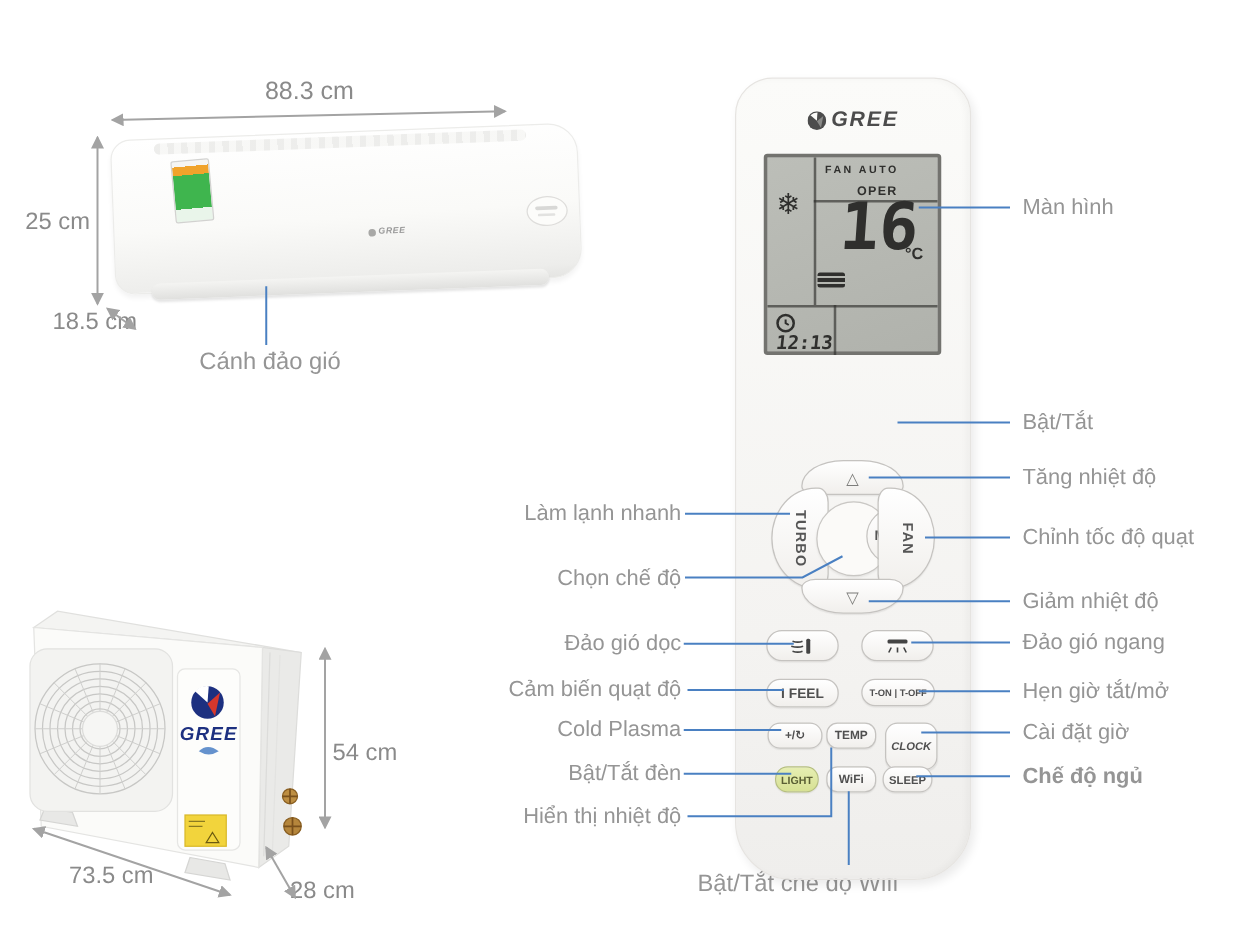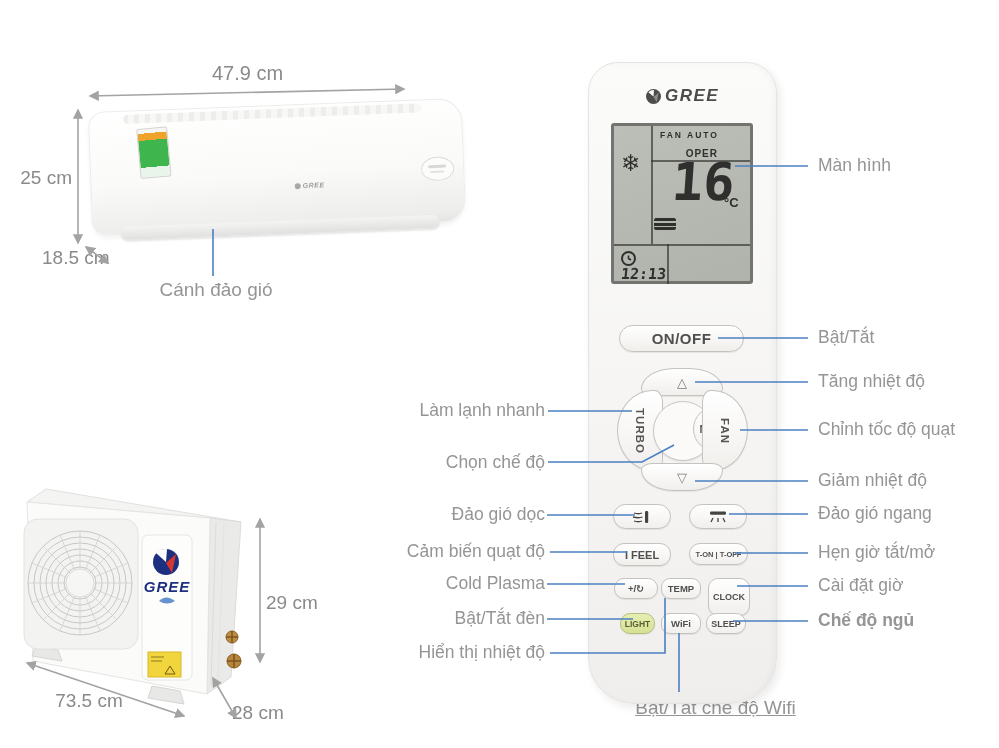--- a/index.html
+++ b/index.html
@@ -71,21 +71,21 @@
     background:#fbfaf8;border:1.7px solid #c9c7c4;box-shadow:0 1px 2px rgba(0,0,0,.08);}
   #modeI{position:absolute;left:4px;top:4px;width:46px;height:46px;border-radius:50%;box-sizing:border-box;
     border:1.5px solid #c5c3c0;background:linear-gradient(#fff,#f2f0ed);display:flex;align-items:center;justify-content:center;
     font-size:11px;font-weight:bold;color:#555;margin-left:35px;}
   .rbtn.sw1{left:24px;top:441px;width:58px;height:25px;border-radius:13px;}
   .rbtn.sw2{left:100px;top:441px;width:58px;height:25px;border-radius:13px;}
   .rbtn.ifeel{left:24px;top:480px;width:58px;height:23px;border-radius:11px;font-size:11px;font-weight:bold;}
   .rbtn.timer{left:100px;top:480px;width:59px;height:22px;border-radius:11px;font-size:7.5px;font-weight:bold;white-space:nowrap;}
   .rbtn.plasma{left:25px;top:515px;width:44px;height:21px;border-radius:10px;font-size:9.5px;font-weight:bold;}
   .rbtn.tempb{left:72px;top:515px;width:40px;height:21px;border-radius:9px;font-size:9.5px;font-weight:bold;}
-  .rbtn.clockb{left:119px;top:515px;width:42px;height:38px;border-radius:10px;font-size:9px;font-weight:bold;}
+  .rbtn.clockb{left:119px;top:515px;width:42px;height:38px;border-radius:10px;font-size:9px;font-weight:bold;font-style:italic;}
   .rbtn.light{left:31px;top:550px;width:35px;height:21px;border-radius:10px;font-size:8.5px;font-weight:bold;
     background:linear-gradient(#e6eeb2,#d7e194);border-color:#b6bf80;color:#5a5f34;}
   .rbtn.wifi{left:72px;top:550px;width:40px;height:21px;border-radius:9px;font-size:9.5px;font-weight:bold;}
   .rbtn.sleep{left:117px;top:550px;width:40px;height:21px;border-radius:10px;font-size:9px;font-weight:bold;}
   
   #outdoor{position:absolute;left:10px;top:480px;width:280px;height:250px;z-index:1;}
 </style>
 </head>
 <body>
 
@@ -100,21 +100,21 @@
         <span>GREE</span>
       </div>
       <div class="badge">
           <i></i>
           <em></em>
         </div>
       <div class="flap"></div>
     </div>
   </div>
 
-  <div class="dim" style="left:185px;top:62px;width:125px;text-align:center;font-size:20px;">47.9 cm</div>
+  <div class="dim" style="left:185px;top:62px;width:125px;text-align:center;font-size:20px;">88.3 cm</div>
   <div class="dim" style="left:8px;top:167px;width:64px;text-align:right;">25 cm</div>
   <div class="dim" style="left:6px;top:247px;margin-left:36px;">18.5 cm</div>
   <div class="anno" style="left:135px;top:279px;width:162px;text-align:center;font-size:19px;">Cánh đảo gió</div>
 
   <div id="outdoor">
     <svg width="280" height="250" viewBox="0 0 280 250">
 
       <polygon points="17,22 36,9 231,42 200,38" fill="#f4f4f2" stroke="#e0e0de" stroke-width="1"></polygon>
 
       <polygon points="200,38 231,42 221,197 197,214" fill="#eaeae8" stroke="#dddddb" stroke-width="1"></polygon>
@@ -171,21 +171,21 @@
         <line x1="216" y1="157" x2="228" y2="157" stroke="#7a511c" stroke-width="1.4"></line>
         <line x1="222" y1="151" x2="222" y2="163" stroke="#7a511c" stroke-width="1.4"></line>
         <line x1="217" y1="181" x2="231" y2="181" stroke="#7a511c" stroke-width="1.4"></line>
         <line x1="224" y1="174" x2="224" y2="188" stroke="#7a511c" stroke-width="1.4"></line>
       </g>
     </svg>
   </div>
 
   <div class="dim" style="left:30px;top:690px;width:118px;text-align:center;">73.5 cm</div>
   <div class="dim" style="left:232px;top:702px;">28 cm</div>
-  <div class="dim" style="left:266px;top:592px;">29 cm</div>
+  <div class="dim" style="left:266px;top:592px;">54 cm</div>
 
   <div id="remote">
     <div class="logo">
       <svg width="15" height="15" viewBox="0 0 16 16">
         <circle cx="8" cy="8" r="8" fill="#4c4c4c"></circle>
         <path d="M8 8 L2.5 3.5 A8 8 0 0 1 8.5 1 Z" fill="#fbfbf9"></path>
         <path d="M8 8.5 L13.5 4 L11.5 14 Z" fill="#8a8a88"></path>
       </svg>
       <span class="txt">GREE</span>
     </div>
@@ -201,21 +201,20 @@
       <div class="temp">16</div>
       <div class="unit">°C</div>
       <div class="louver"></div>
       <svg style="position:absolute;left:6px;top:124px;" width="17" height="17" viewBox="0 0 17 17">
         <circle cx="8.5" cy="8.5" r="6.5" fill="none" stroke="#2f2f2d" stroke-width="2"></circle>
         <path d="M8.5 5.5 V8.5 L11 10" fill="none" stroke="#2f2f2d" stroke-width="1.6"></path>
       </svg>
       <div class="time">12:13</div>
     </div>
 
-    <div class="rbtn onoff">ON/OFF</div>
 
     <div class="rbtn up">
       <span class="tri">△</span>
     </div>
     <div class="rbtn turbo">
       <span class="vtext">TURBO</span>
     </div>
     <div id="modeO">
       <div id="modeI">
           <span>MODE</span>
@@ -264,21 +263,21 @@
   <div class="anno anno-r" style="left:818px;top:155px;">Màn hình</div>
   <div class="anno anno-r" style="left:818px;top:327px;">Bật/Tắt</div>
   <div class="anno anno-r" style="left:818px;top:371px;">Tăng nhiệt độ</div>
   <div class="anno anno-r" style="left:818px;top:419px;">Chỉnh tốc độ quạt</div>
   <div class="anno anno-r" style="left:818px;top:470px;">Giảm nhiệt độ</div>
   <div class="anno anno-r" style="left:818px;top:503px;">Đảo gió ngang</div>
   <div class="anno anno-r" style="left:818px;top:542px;">Hẹn giờ tắt/mở</div>
   <div class="anno anno-r" style="left:818px;top:575px;">Cài đặt giờ</div>
   <div class="anno anno-r" style="left:818px;top:610px;font-weight:bold;">Chế độ ngủ</div>
 
-  <div class="anno" style="left:588px;top:697px;width:255px;text-align:center;font-size:19px;text-decoration:underline;">Bật/Tắt chế độ Wifi</div>
+  <div class="anno" style="left:558px;top:697px;width:255px;text-align:left;font-size:19px;">Bật/Tắt chế độ Wifi</div>
 
   <svg id="overlay" width="999" height="748" viewBox="0 0 999 748">
     <defs>
       <marker id="ah" viewBox="0 0 10 10" refX="8.5" refY="5" markerWidth="6.5" markerHeight="6.5" orient="auto-start-reverse">
         <path d="M0 0 L10 5 L0 10 Z" fill="#a3a3a3"></path>
       </marker>
     </defs>
 
     <g stroke="#a3a3a3" stroke-width="1.6">
       <line x1="90" y1="96" x2="404" y2="89" marker-start="url(#ah)" marker-end="url(#ah)"></line>

